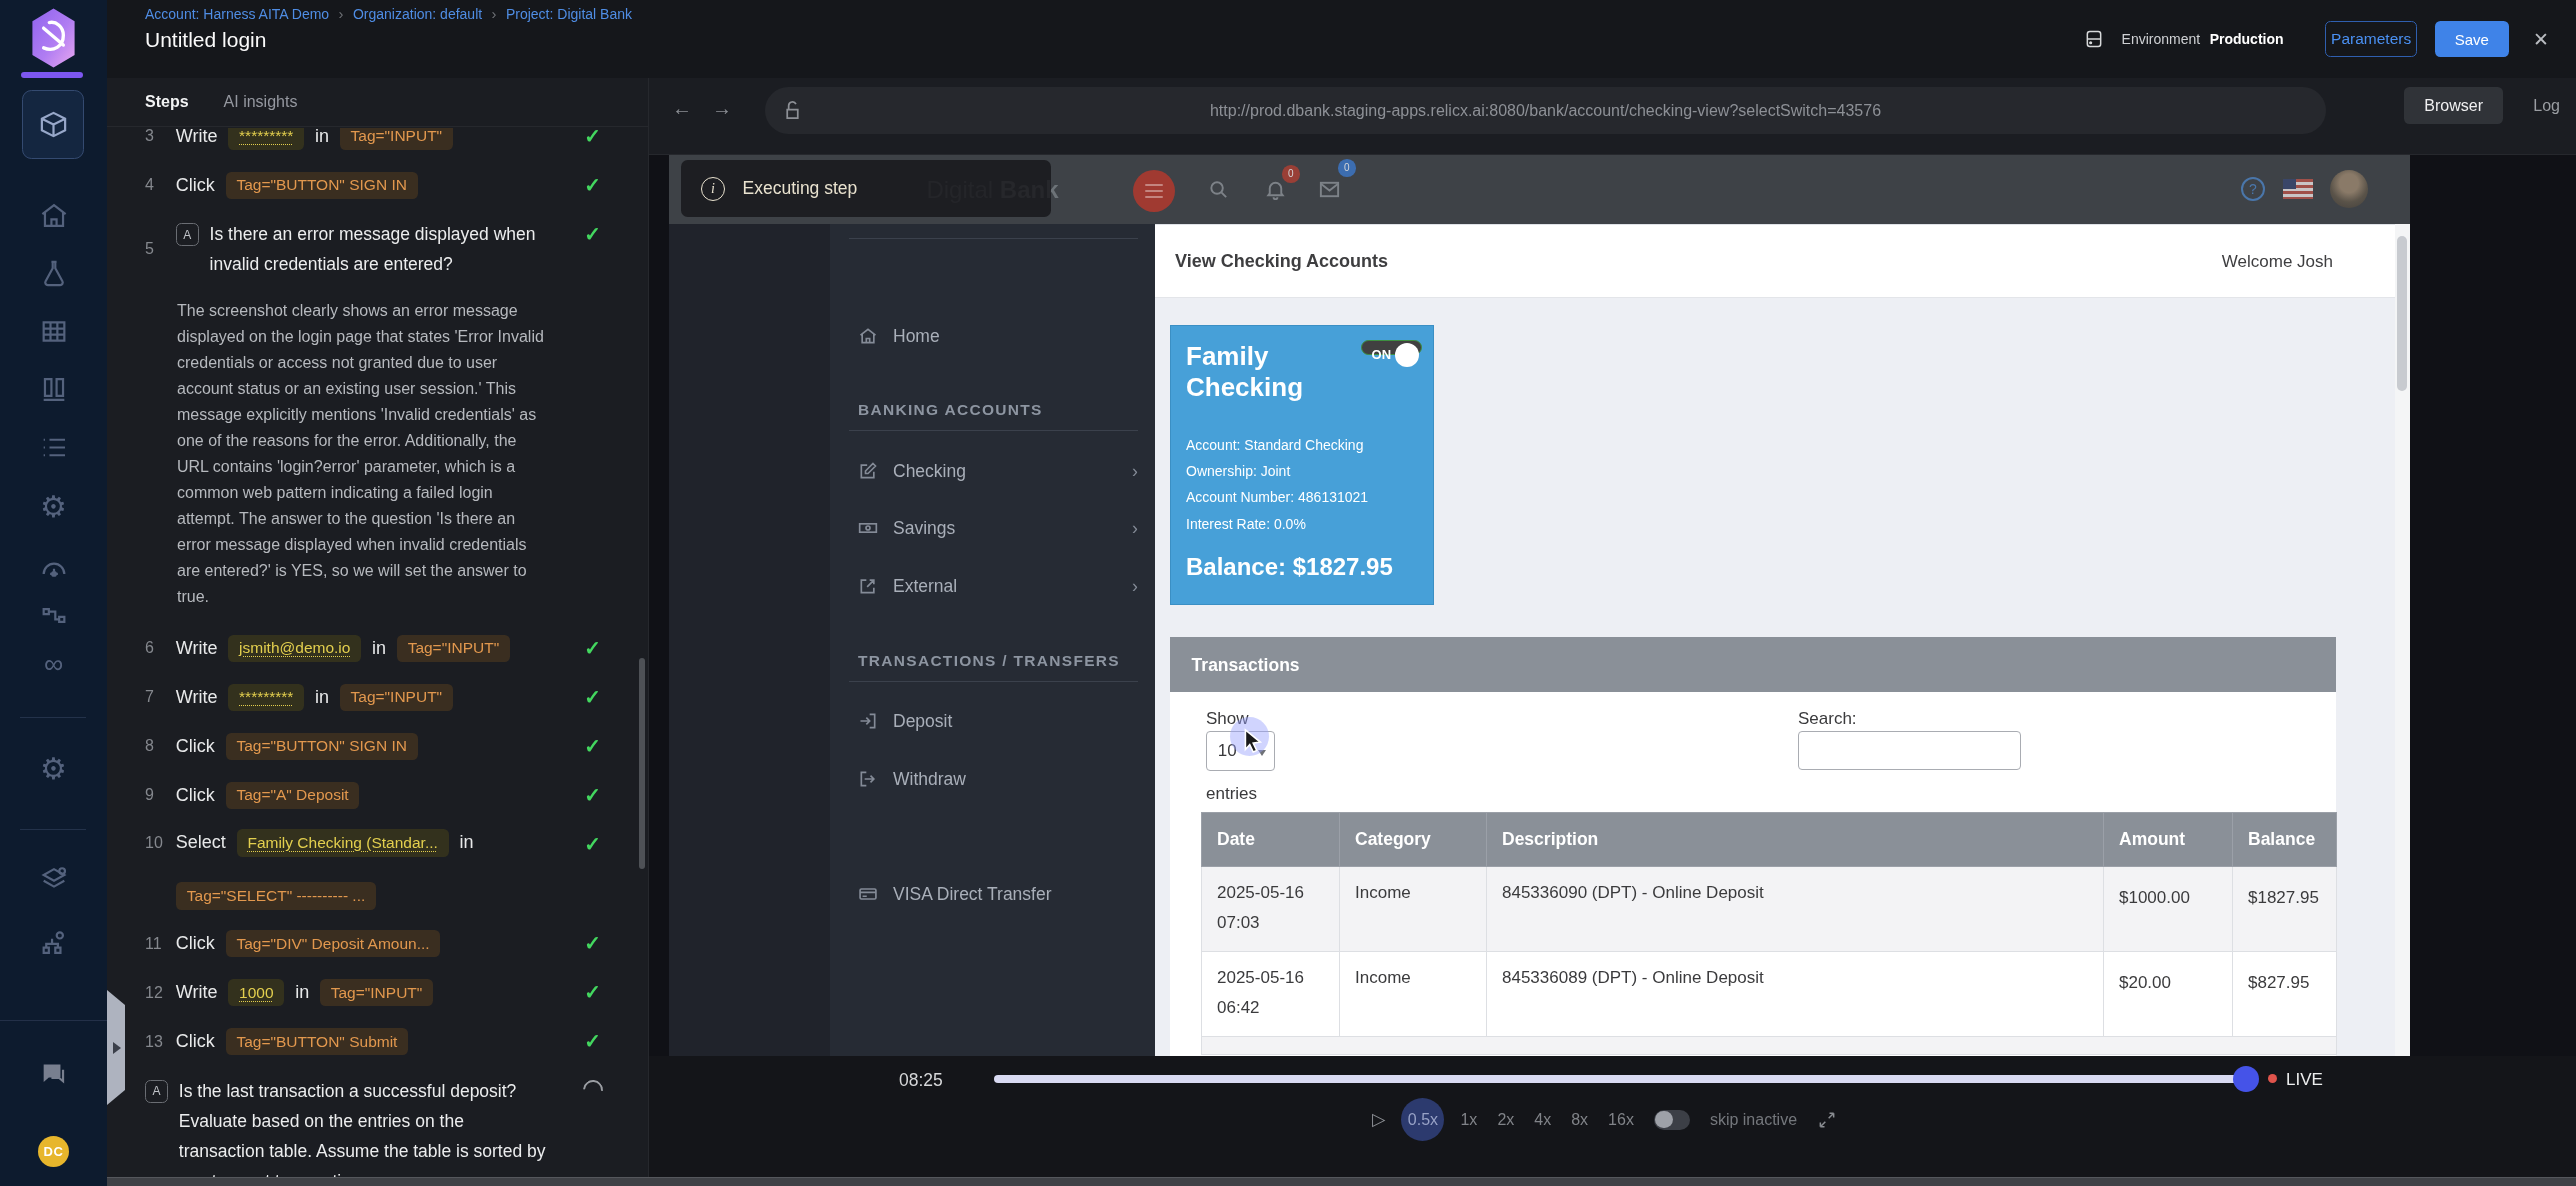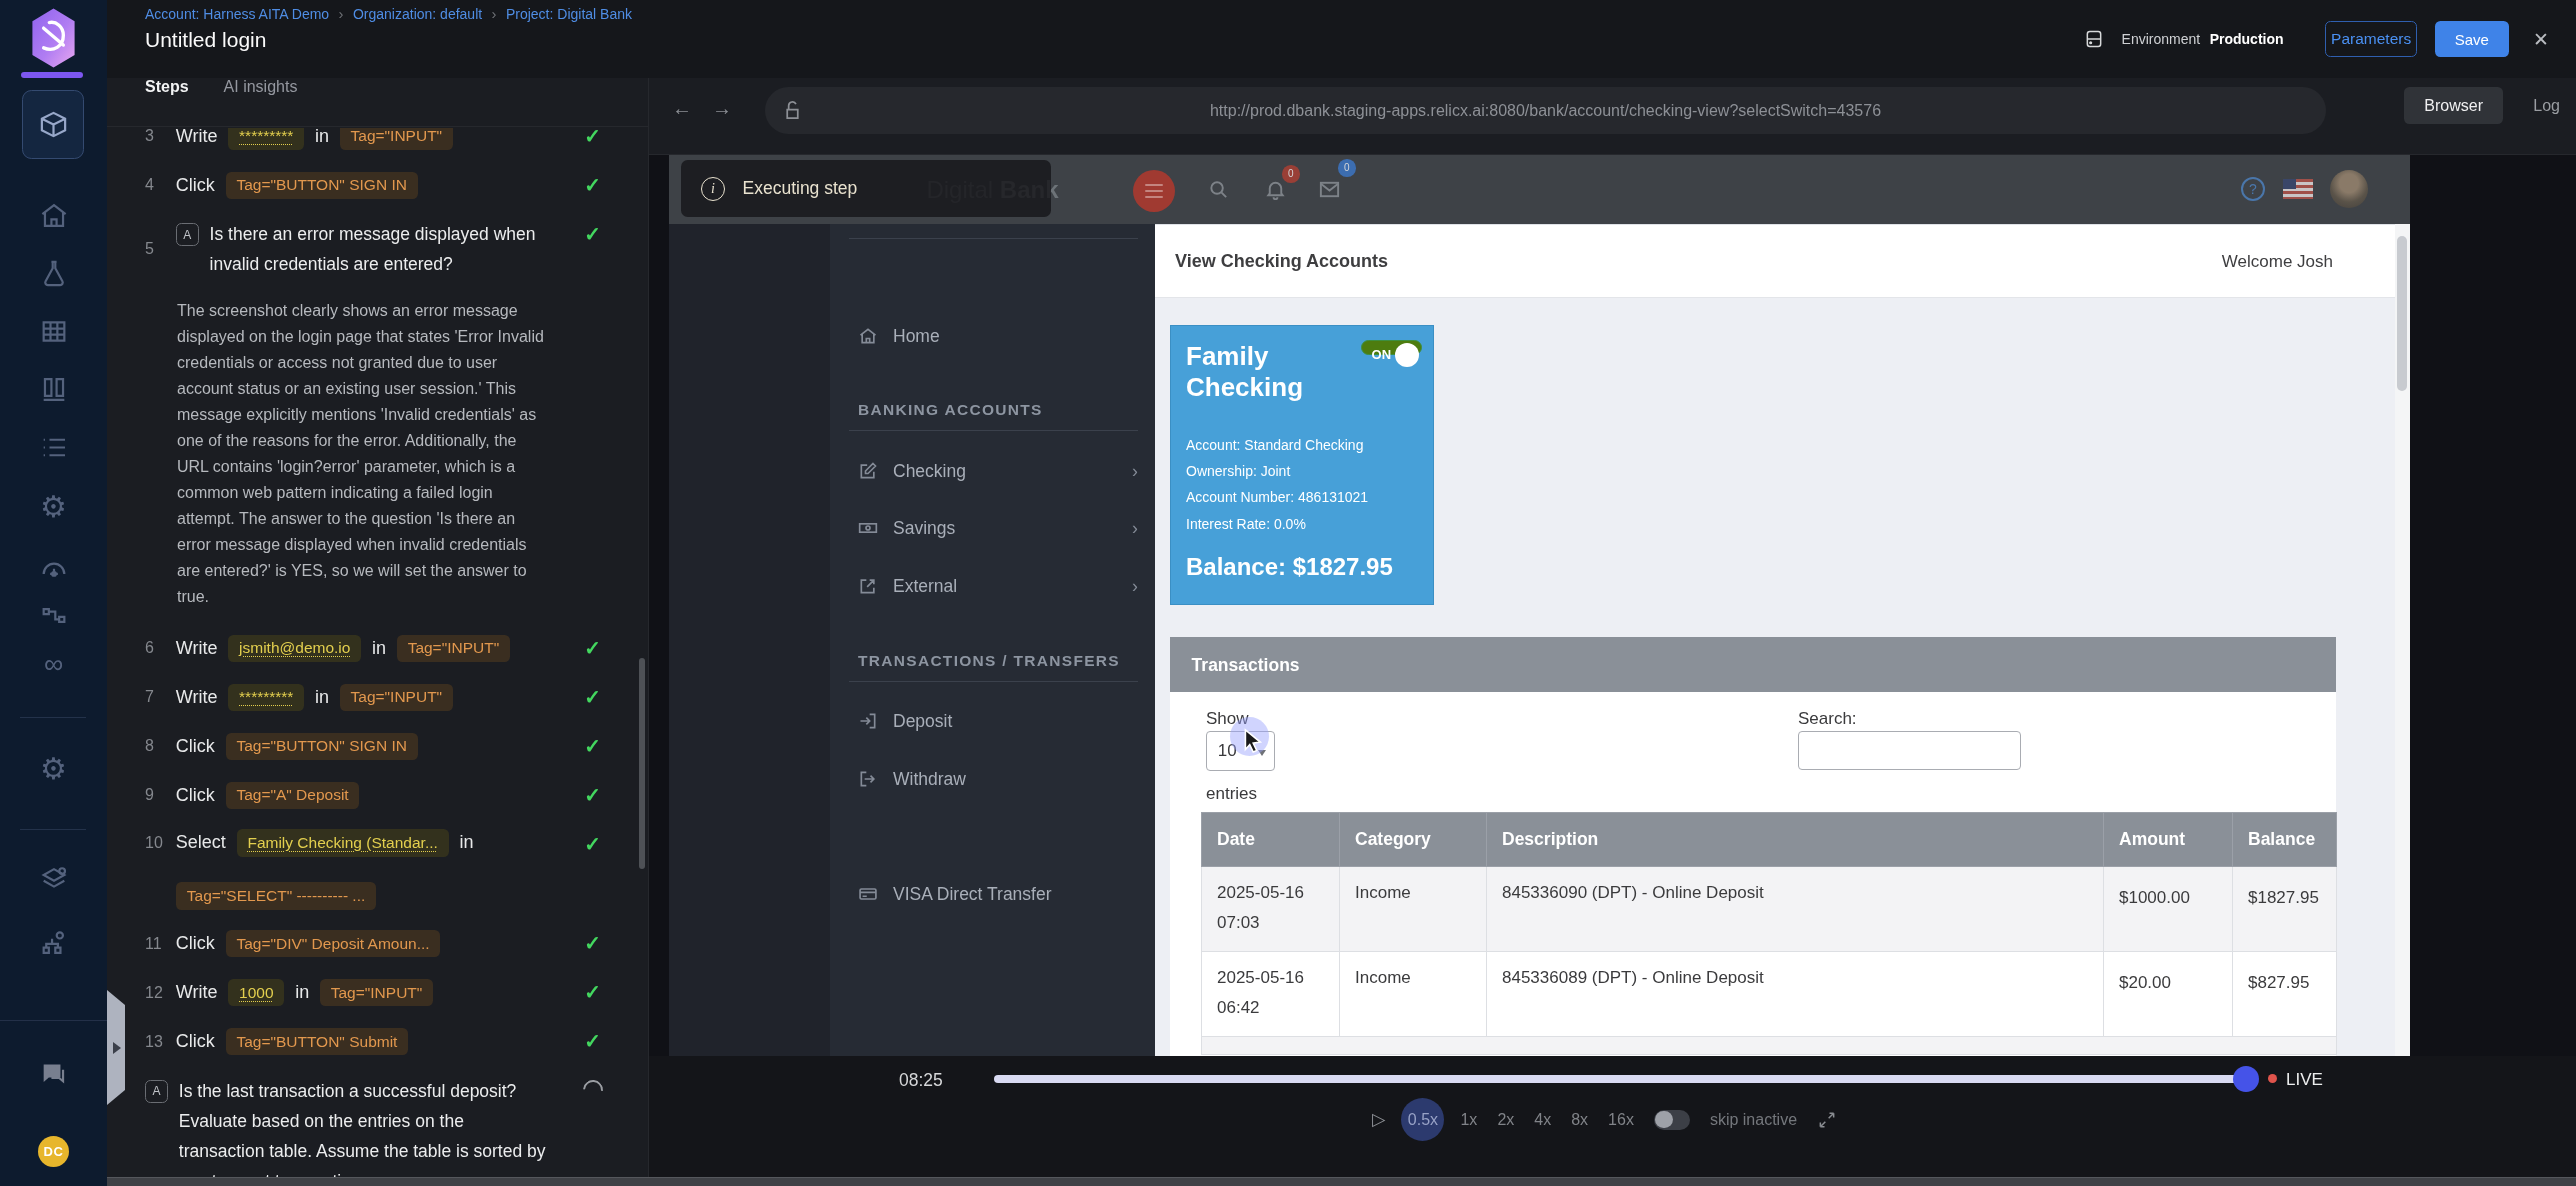--- a/index.html
+++ b/index.html
@@ -27,21 +27,21 @@
   #header-right { position:absolute; right:27px; top:0; height:78px; display:flex; align-items:center; gap:17.5px; }
   #env-icon { width:20px; height:20px; color:#d6d8da; }
   #env-label { font-size:14px; color:#cfd1d4; }
   #env-value { font-size:14px; font-weight:bold; color:#ffffff; margin-left:-8px; }
   #parameters-btn { border:1.3px solid #2f5fb0; color:#4a90f2; background:transparent; font-size:15.5px; padding:8px 5px; border-radius:5.4px; margin-left:24px; cursor:pointer; font-family:inherit; }
   #save-btn { background:#3f83e8; color:#fff; font-size:15px; padding:9.4px 20px; border-radius:5.4px; border:none; cursor:pointer; font-family:inherit; }
   #close-btn { color:#b9bcc1; font-size:19px; margin-left:6.7px; cursor:pointer; }
 
   
   #steps-panel { position:absolute; left:107px; top:78px; width:541px; height:1108px; background:#1b1d22; z-index:10; }
-  #steps-tabs { position:absolute; left:0; top:0; width:100%; height:49px; border-bottom:1.3px solid #26282d; display:flex; gap:35px; padding-left:38px; }
+  #steps-tabs { position:absolute; left:0; top:0; width:100%; height:49px; border-bottom:1.3px solid #26282d; display:flex; align-items:center; gap:35px; padding-left:38px; }
   .tab-active { font-size:16px; font-weight:600; color:#f2f3f4; cursor:pointer; }
   .tab-inactive { font-size:16px; color:#9598a0; cursor:pointer; }
   #steps-scroll { position:absolute; left:0; top:50px; width:100%; height:1058px; overflow:hidden; padding:10.8px 0 0 38px; }
   .srow { position:relative; display:flex; align-items:center; gap:10.8px; margin-bottom:19px; min-height:30px; padding-right:94px; }
   .snum { min-width:20px; font-size:16px; color:#85888e; }
   .sverb { font-size:18px; color:#e8e9ea; }
   .sconn { font-size:18px; color:#e8e9ea; }
   .chip { font-size:15.5px; padding:4.7px 10.8px; border-radius:5.4px; white-space:nowrap; }
   .chip-val { background:#33311d; color:#e3cf4e; text-decoration:underline dotted 0.7px; text-underline-offset:3.4px; }
   .chip-tag { background:#3a2e20; color:#e2984e; }
@@ -92,21 +92,21 @@
   .bs-item .bchev { position:absolute; left:302px; font-size:17.5px; color:#848b97; }
   .bs-head { position:absolute; left:28px; font-size:15.5px; font-weight:bold; color:#8d95a1; letter-spacing:1.3px; }
 
   #bank-main { position:absolute; left:486px; top:69px; width:1240px; height:832px; background:#edeff4; }
   #page-head { position:absolute; left:0; top:0; width:1240px; height:74px; background:#ffffff; border-top:1.3px solid #dfe2e7; border-bottom:0.7px solid #e3e5e9; }
   #page-title { position:absolute; left:20px; top:26px; font-size:18px; font-weight:600; color:#3e3e40;text-align:center; }
   #welcome { position:absolute; right:62px; top:27px; font-size:17px; color:#3e3e40; }
 
   #acct-card { position:absolute; left:15px; top:101px; width:264px; height:280px; background:#47a0d8; border:0.7px solid #3b8fc4; color:#fff; }
   #card-title { position:absolute; left:15px; top:15px; font-size:26px; font-weight:bold; line-height:31px; width:162px; }
-  #card-toggle { position:absolute; right:10.8px; top:13.5px; width:61px; height:15px; background:#4d7c0f; border:1.3px solid #3d8f40; border-radius:16px; cursor:pointer; }
+  #card-toggle { position:absolute; right:10.8px; top:13.5px; width:61px; height:15px; background:#404040; border:1.3px solid #3d8f40; border-radius:16px; cursor:pointer; }
   #card-toggle .knob { position:absolute; right:2.7px; top:2px; width:24px; height:24px; border-radius:50%; background:#fff; }
   #card-toggle .on { position:absolute; left:9.4px; top:6.7px; font-size:13px; font-weight:bold; color:#fff; }
   .card-line { position:absolute; left:15px; font-size:14px; }
   #card-balance { position:absolute; left:15px; top:227px; font-size:24px; font-weight:bold; }
 
   #tx-panel { position:absolute; left:15px; top:413px; width:1166px; height:419px; background:#fff; }
   #tx-head { position:absolute; left:0; top:0; width:1166px; height:55px; background:#8a9098; }
   #tx-title { position:absolute; left:21.6px; top:17.5px; font-size:17.5px; font-weight:bold; color:#fff; }
   #tx-show-label { position:absolute; left:36px; top:72px; font-size:17px; color:#3a3a3c; }
   #tx-pagesize { position:absolute; left:36px; top:94px; width:69px; height:40px; border:0.7px solid #a9acb2; border-radius:4px; background:#fff; font-size:17px; color:#3a3a3c; display:flex; align-items:center; padding-left:10.8px; cursor:pointer; }

